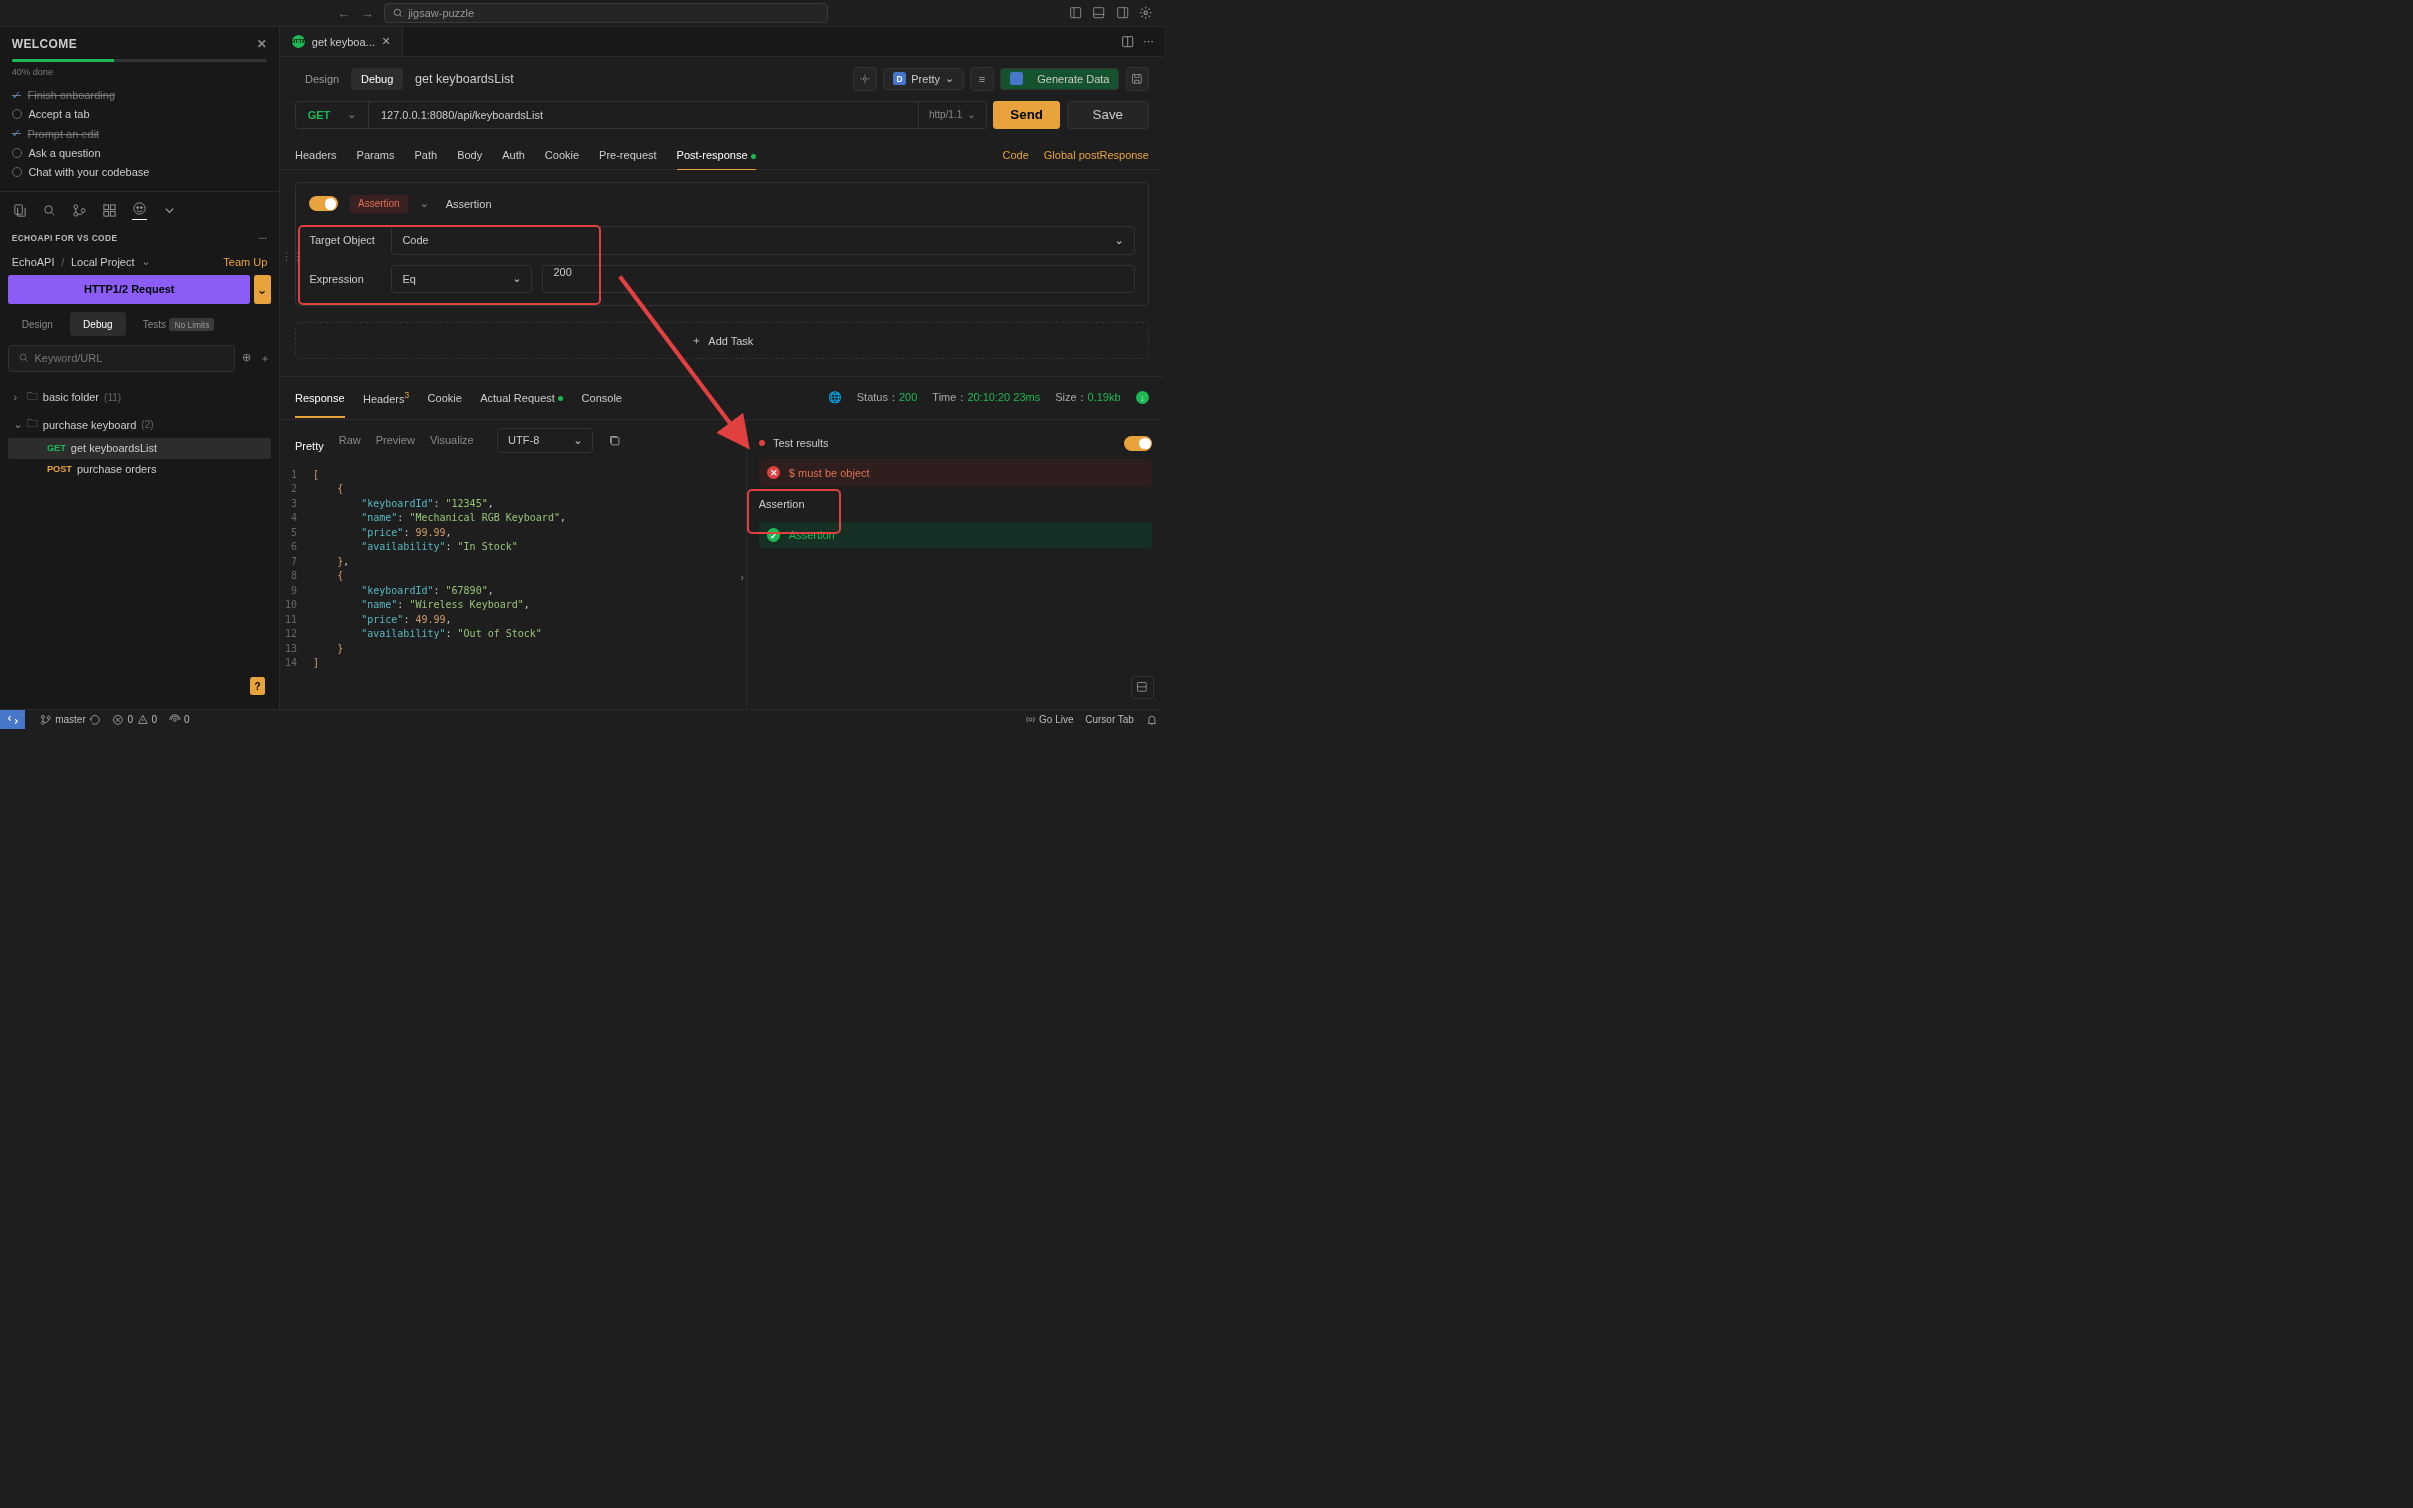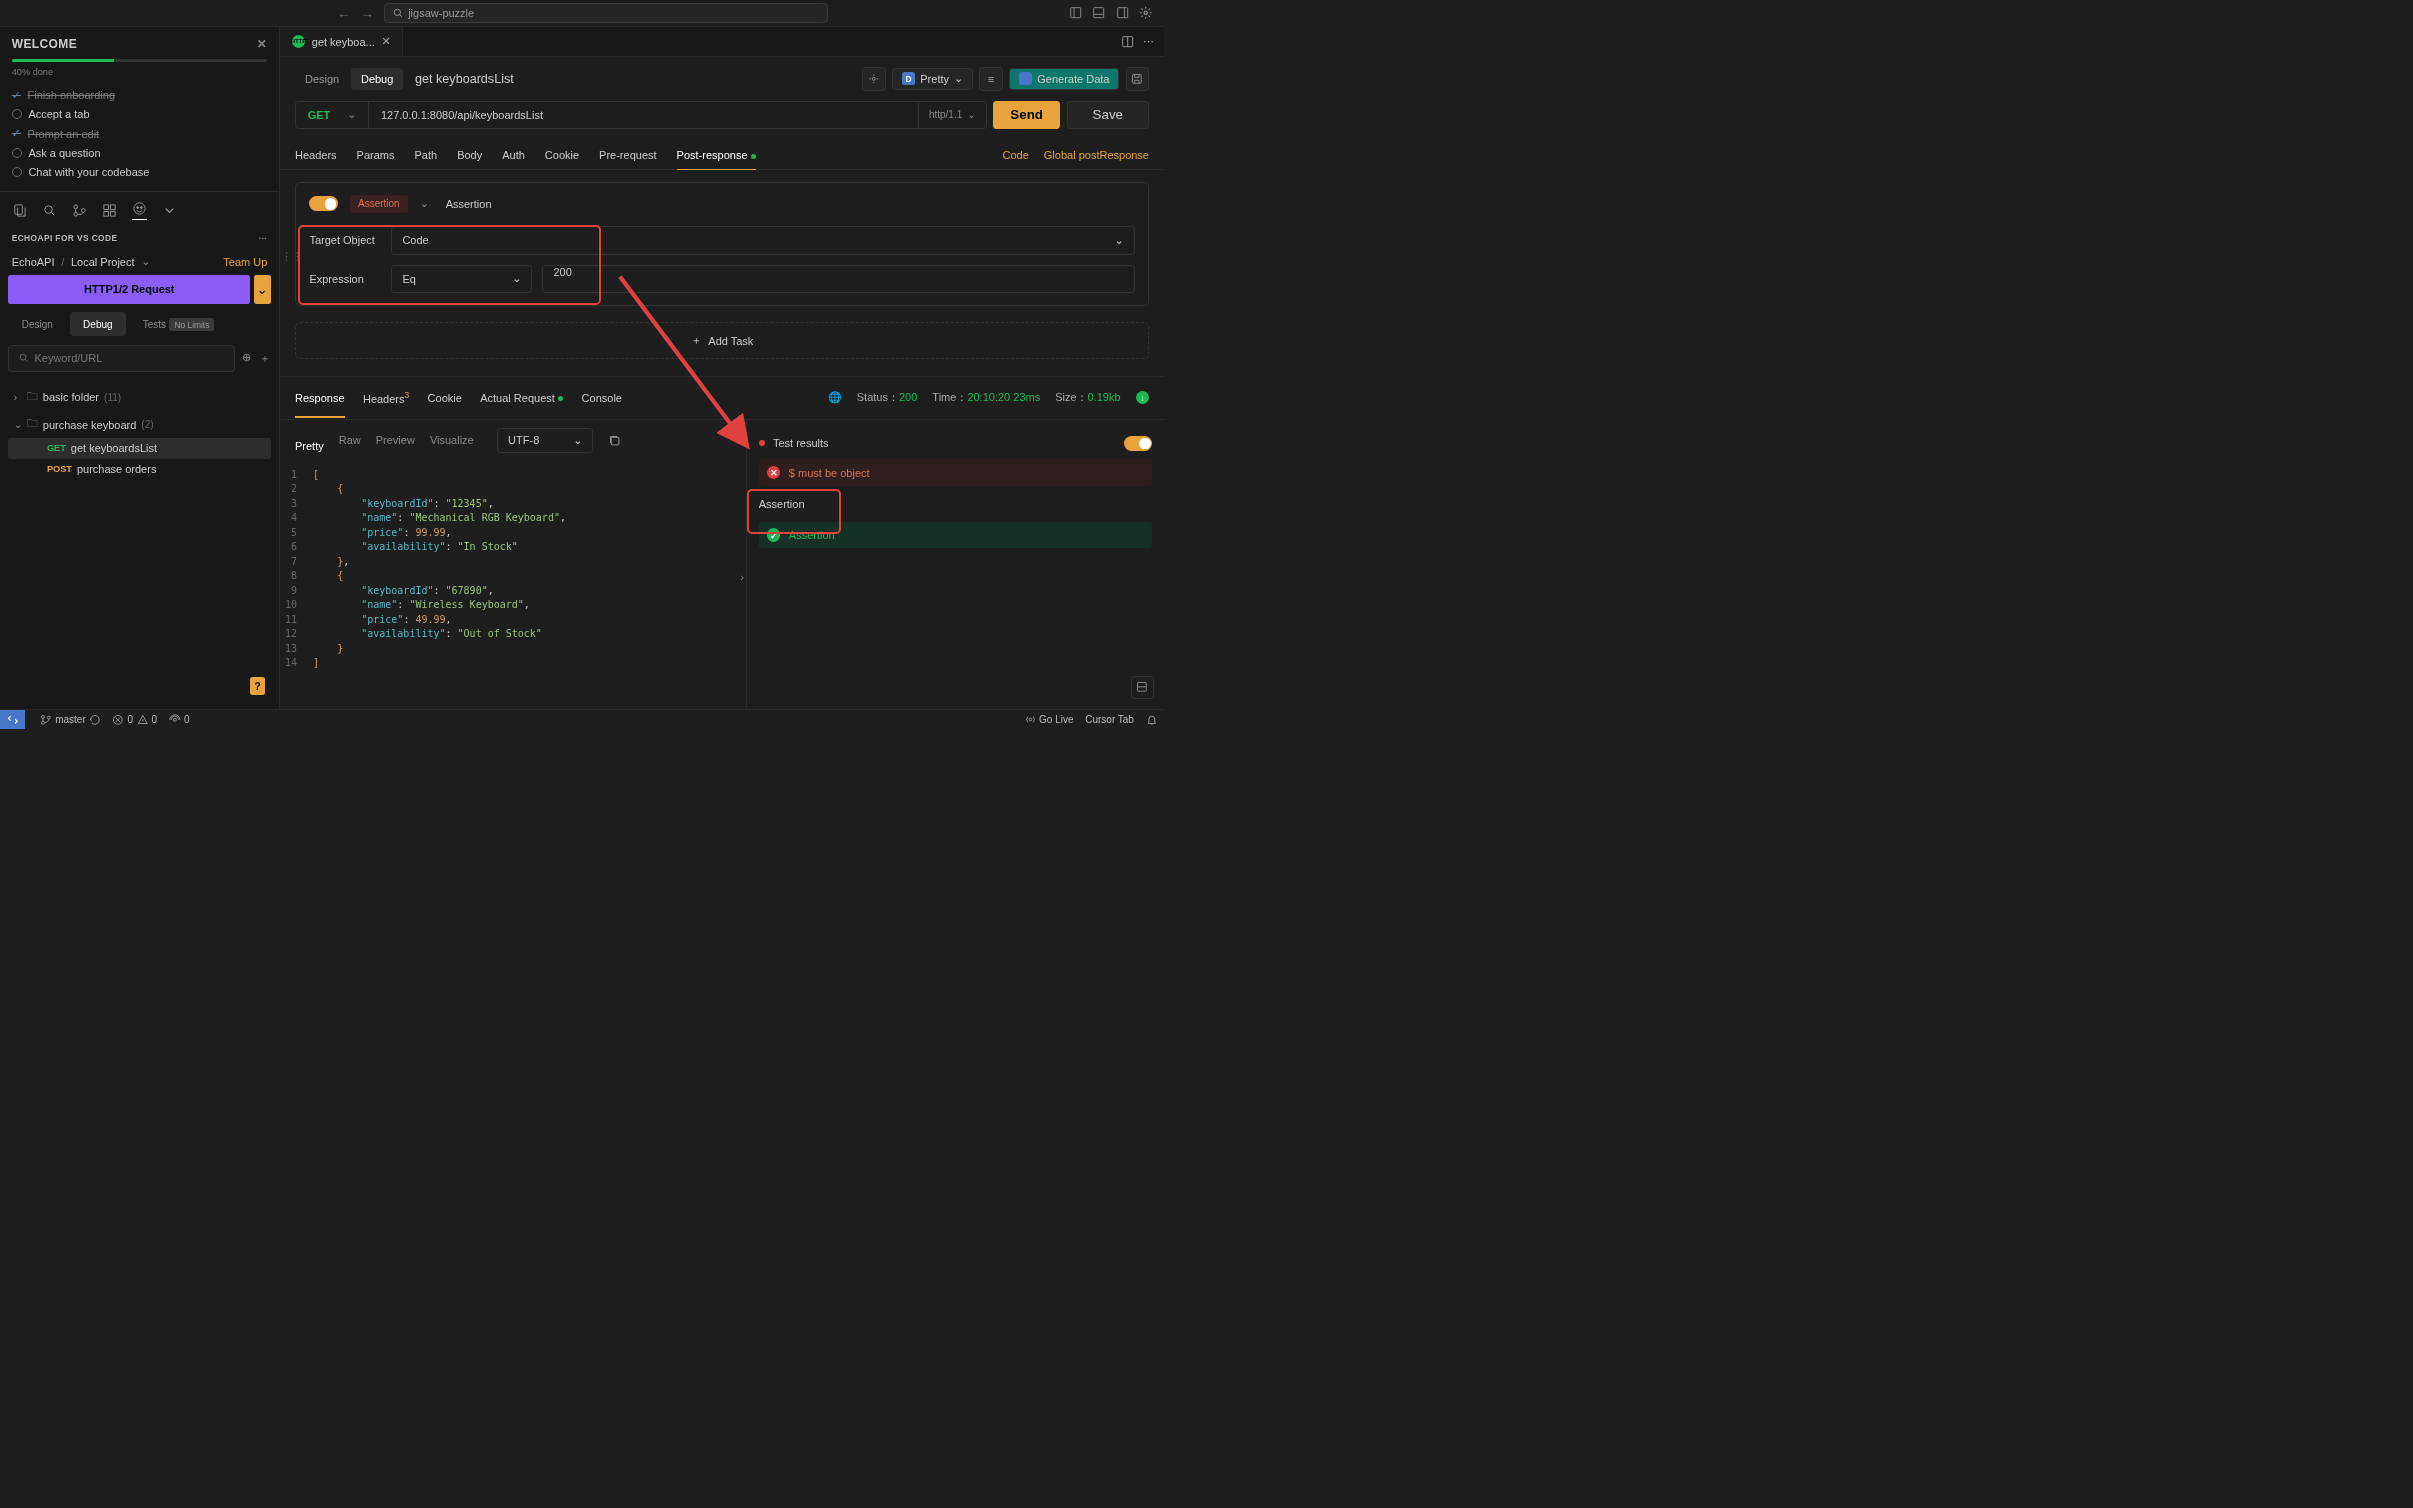--- a/index.html
+++ b/index.html
@@ -59,21 +59,21 @@
 .file-tab .close { color:#aaa; cursor:pointer; }
 .tabbar-right { margin-left:auto; display:flex; gap:8.4px; padding-right:10px; color:#aaa; }
 .header-row { display:flex; align-items:center; padding:10px 15px; gap:11.7px; }
 .mode-tabs { display:flex; gap:1.7px; align-items:center; }
 .mode-tab { padding:5px 10px; color:#999; border-radius:3.4px; cursor:pointer; }
 .mode-tab.active { background:#2d2d2d; color:#fff; }
 .page-title { font-size:12.6px; color:#ccc; }
 .header-right { margin-left:auto; display:flex; gap:6.7px; align-items:center; }
 .env-btn { display:flex; align-items:center; gap:5px; background:#252525; border:0.8px solid #333; border-radius:3.4px; padding:3.4px 8.4px; color:#ccc; cursor:pointer; }
 .env-btn .d-badge { width:13.4px; height:13.4px; background:#4677c9; border-radius:2.5px; display:flex; align-items:center; justify-content:center; font-size:8.4px; font-weight:700; color:#fff; }
-.gen-btn { display:flex; align-items:center; gap:5px; background:#0f766e; border:0.8px solid #333; border-radius:3.4px; padding:3.4px 8.4px; cursor:pointer; }
+.gen-btn { display:flex; align-items:center; gap:14px; background:#14532d; border:0.8px solid #333; border-radius:3.4px; padding:3.4px 8.4px; cursor:pointer; }
 .gen-icon { width:13.4px; height:13.4px; background:#4677c9; border-radius:2.5px; }
 .sq-btn { width:23.5px; height:23.5px; background:#252525; border:0.8px solid #333; border-radius:3.4px; display:flex; align-items:center; justify-content:center; color:#aaa; cursor:pointer; }
 .url-row { display:flex; gap:6.7px; padding:0 15px 11.7px; align-items:center; }
 .url-box { flex:1; display:flex; align-items:center; border:0.8px solid #333; border-radius:3.4px; height:28.5px; background:#1e1e1e; }
 .method-select { display:flex; align-items:center; gap:17px; padding:0 11.7px; color:#1db954; font-weight:600; height:100%; border-right:0.8px solid #333; cursor:pointer; }
 .method-select .chev { color:#666; }
 .url-input { flex:1; padding:0 11.7px; color:#ccc; }
 .proto { display:flex; align-items:center; gap:5px; padding:0 10px; color:#888; font-size:10px; cursor:pointer; height:100%; border-left:0.8px solid #333; }
 .send-btn { background:#e8a33c; color:#000; border:none; padding:0 17px; height:28.5px; font-weight:600; border-radius:3.4px; cursor:pointer; }
 .save-btn { background:#252525; color:#ccc; border:0.8px solid #333; padding:0 25px; height:28.5px; border-radius:3.4px; cursor:pointer; }

